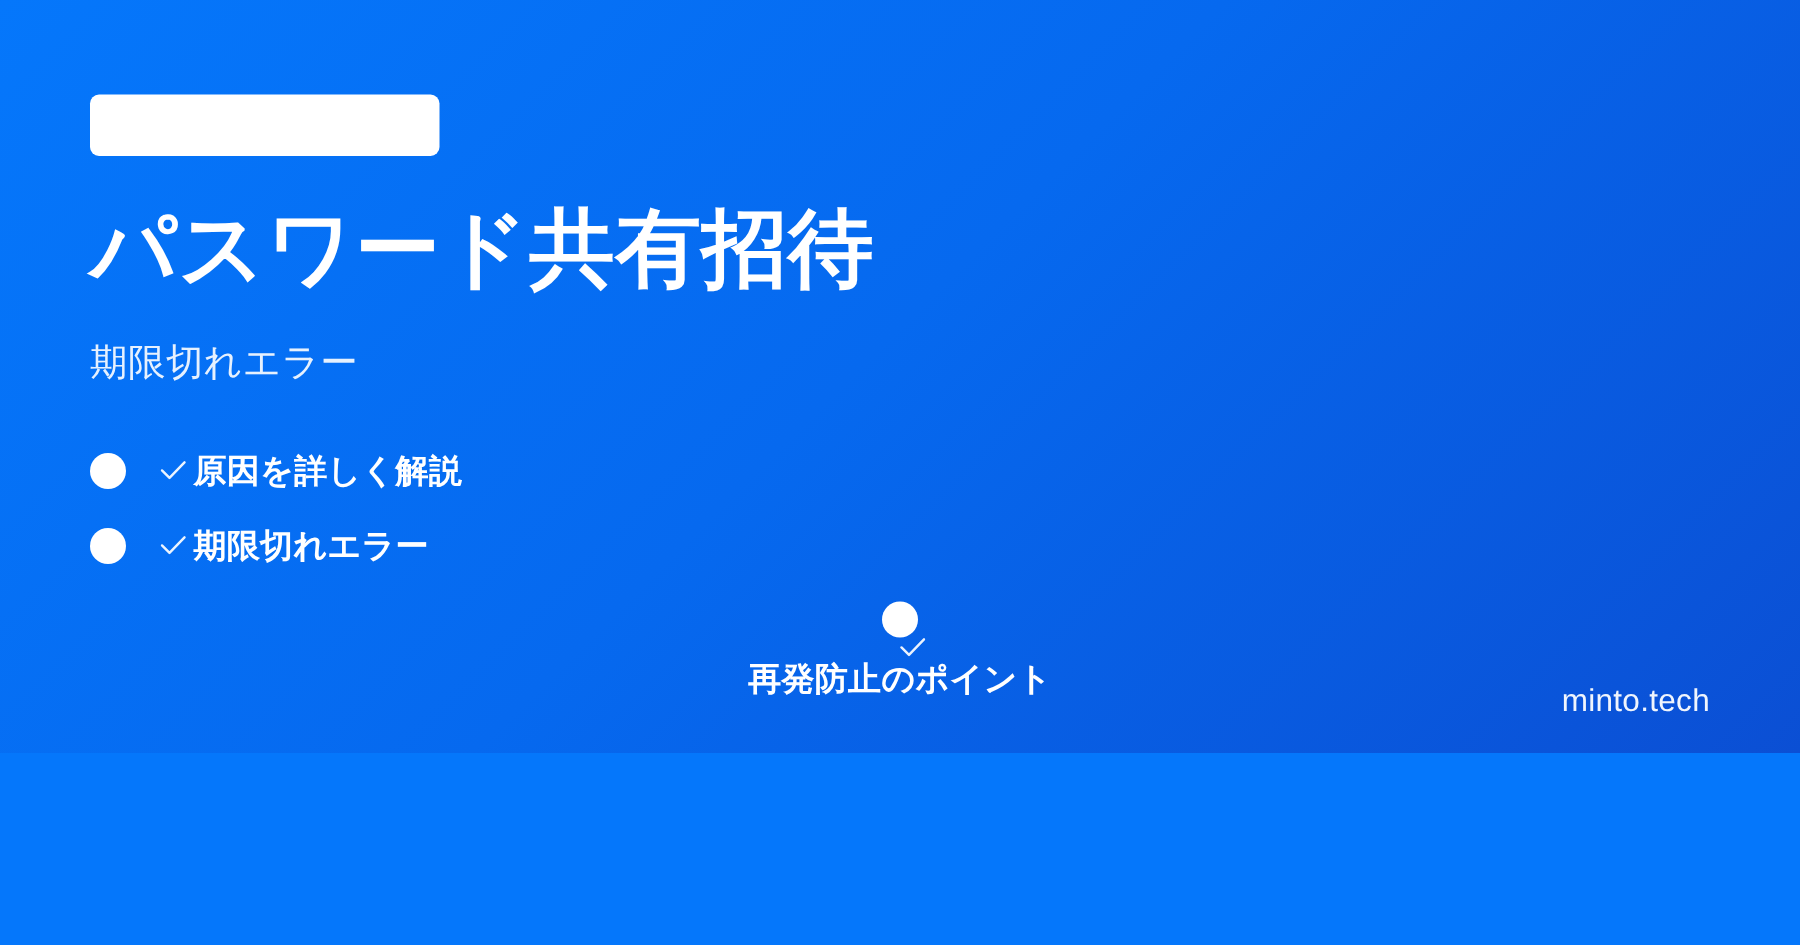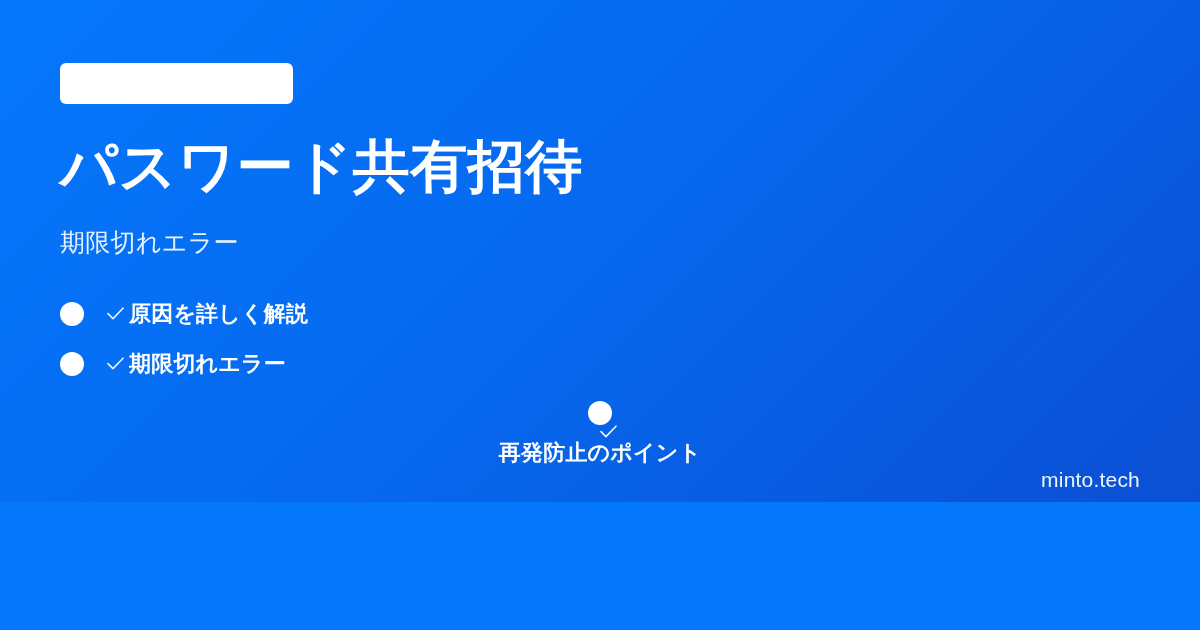--- a/index.html
+++ b/index.html
@@ -107,21 +107,21 @@
     font-size: 22px;
     font-weight: bold;
     letter-spacing: .2px;
     white-space: nowrap;
   }
 
   
   .footer {
     position: absolute;
     right: 60px;
-    bottom: 10px;
+    bottom: 22px;
     color: rgba(255,255,255,0.94);
     font-size: 21px;
     font-weight: normal;
     letter-spacing: .2px;
   }
 </style>
 </head>
 <body>
 
 <div class="card">

